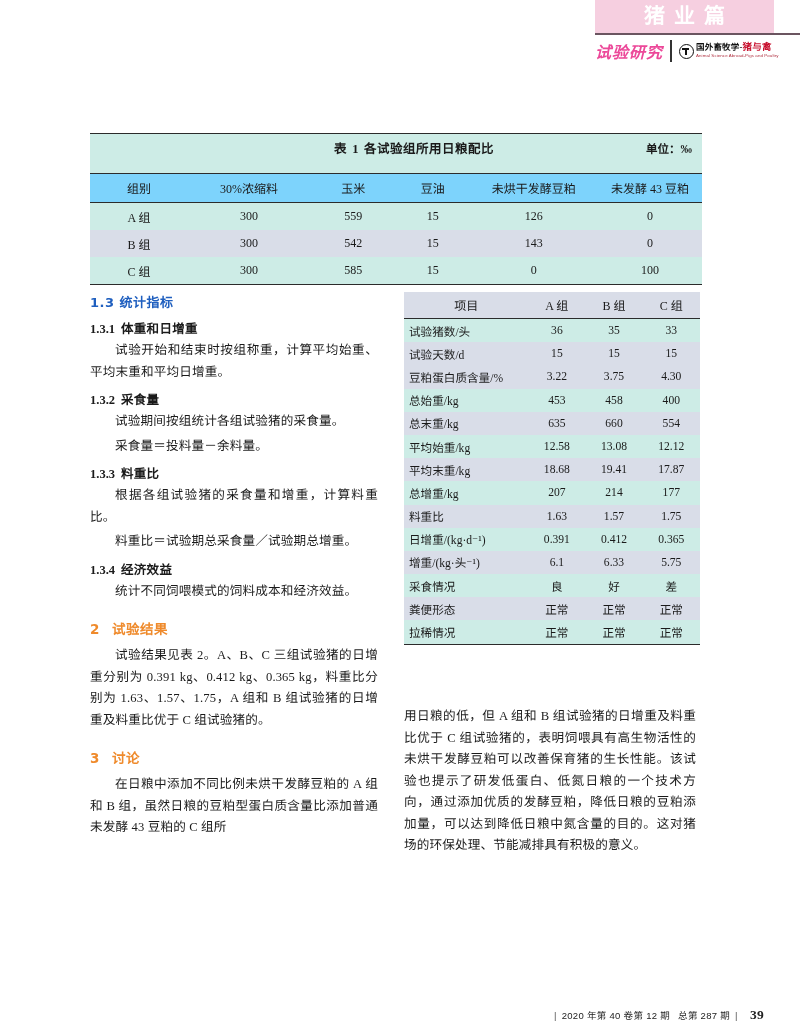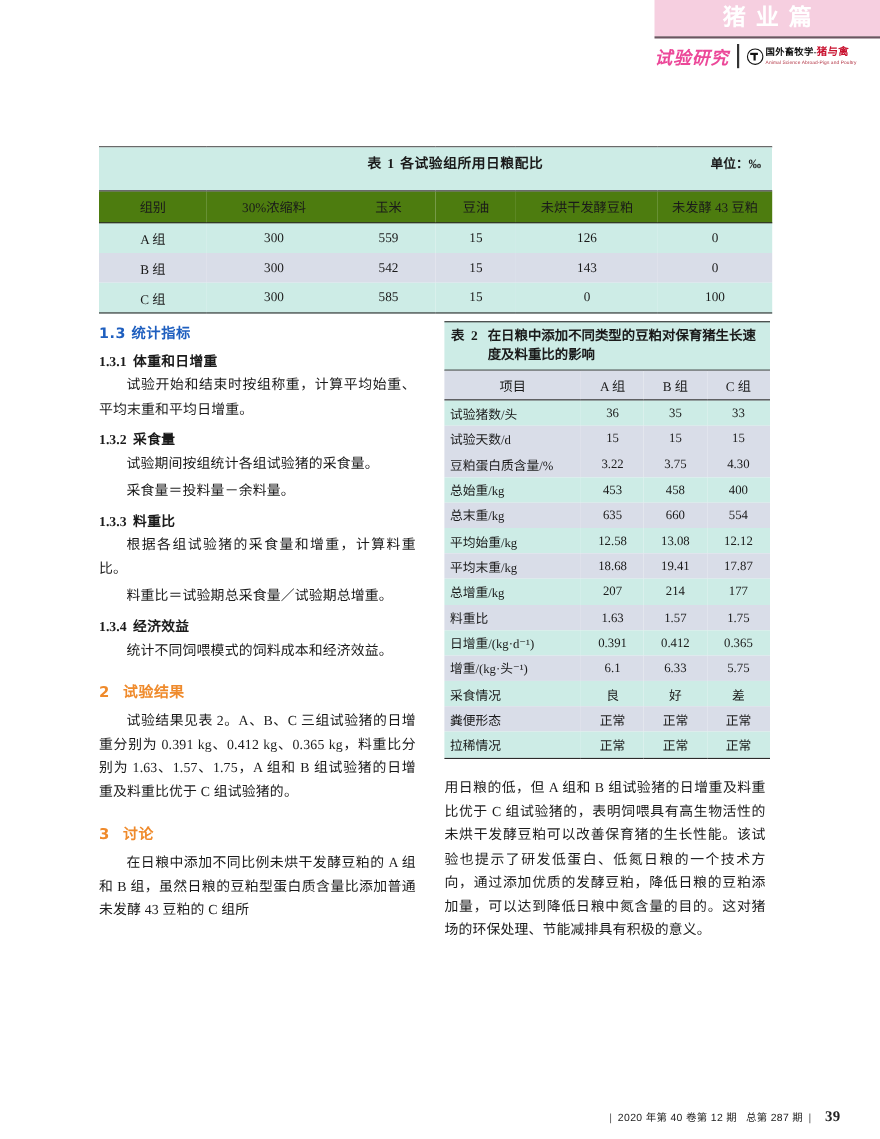--- a/index.html
+++ b/index.html
@@ -21,21 +21,21 @@
   #masthead {
     position: absolute;
     top: 0; left: 0;
     width: 800px;
     height: 78px;
   }
   .pink-banner {
     position: absolute;
     top: 0;
     left: 595px;
-    width: 205px;
+    width: 179px;
     height: 33px;
     background: #f6cfe0;
   }
   .pink-banner-text {
     position: absolute;
     top: 2px;
     left: 0;
     width: 100%;
     text-align: center;
     font-family: "DejaVu Sans", sans-serif;
@@ -156,21 +156,21 @@
     letter-spacing: .5px;
   }
   .t1-caption-title .num { font-weight: bold; padding: 0 5px; }
   .t1-unit {
     font-size: 11.5px;
     font-weight: bold;
     white-space: nowrap;
     margin-left: 8px;
   }
   .t1-head th {
-    background: #4d7c0f;
+    background: #7dd3fc;
     font-weight: normal;
     font-size: 12px;
     padding: 5px 2px;
     text-align: center;
     border-bottom: 1.2px solid #2b2b2b;
   }
   .t1-body td {
     font-size: 12px;
     padding: 4.5px 2px;
     text-align: center;
@@ -404,24 +404,20 @@
   </h2>
   <p class="body-text">试验结果见表 2。A、B、C 三组试验猪的日增重分别为 0.391 kg、0.412 kg、0.365 kg，料重比分别为 1.63、1.57、1.75，A 组和 B 组试验猪的日增重及料重比优于 C 组试验猪的。</p>
 
   <h2 class="h2-orange">
     <span class="sec-num">3</span><span>讨论</span>
   </h2>
   <p class="body-text">在日粮中添加不同比例未烘干发酵豆粕的 A 组和 B 组，虽然日粮的豆粕型蛋白质含量比添加普通未发酵 43 豆粕的 C 组所</p>
 </div>
 
 <div id="table2-wrap">
-  <div class="t2-caption">
-    <span class="lbl"><span>表</span>&nbsp;&nbsp;<span>2</span></span>
-    <span class="txt">在日粮中添加不同类型的豆粕对保育猪生长速度及料重比的影响</span>
-  </div>
   <table class="t2">
     <thead>
       <tr>
         <th class="item-head" style="width:42%">项目</th>
         <th style="width:19.3%">A 组</th>
         <th style="width:19.3%">B 组</th>
         <th style="width:19.4%">C 组</th>
       </tr>
     </thead>
     <tbody>

